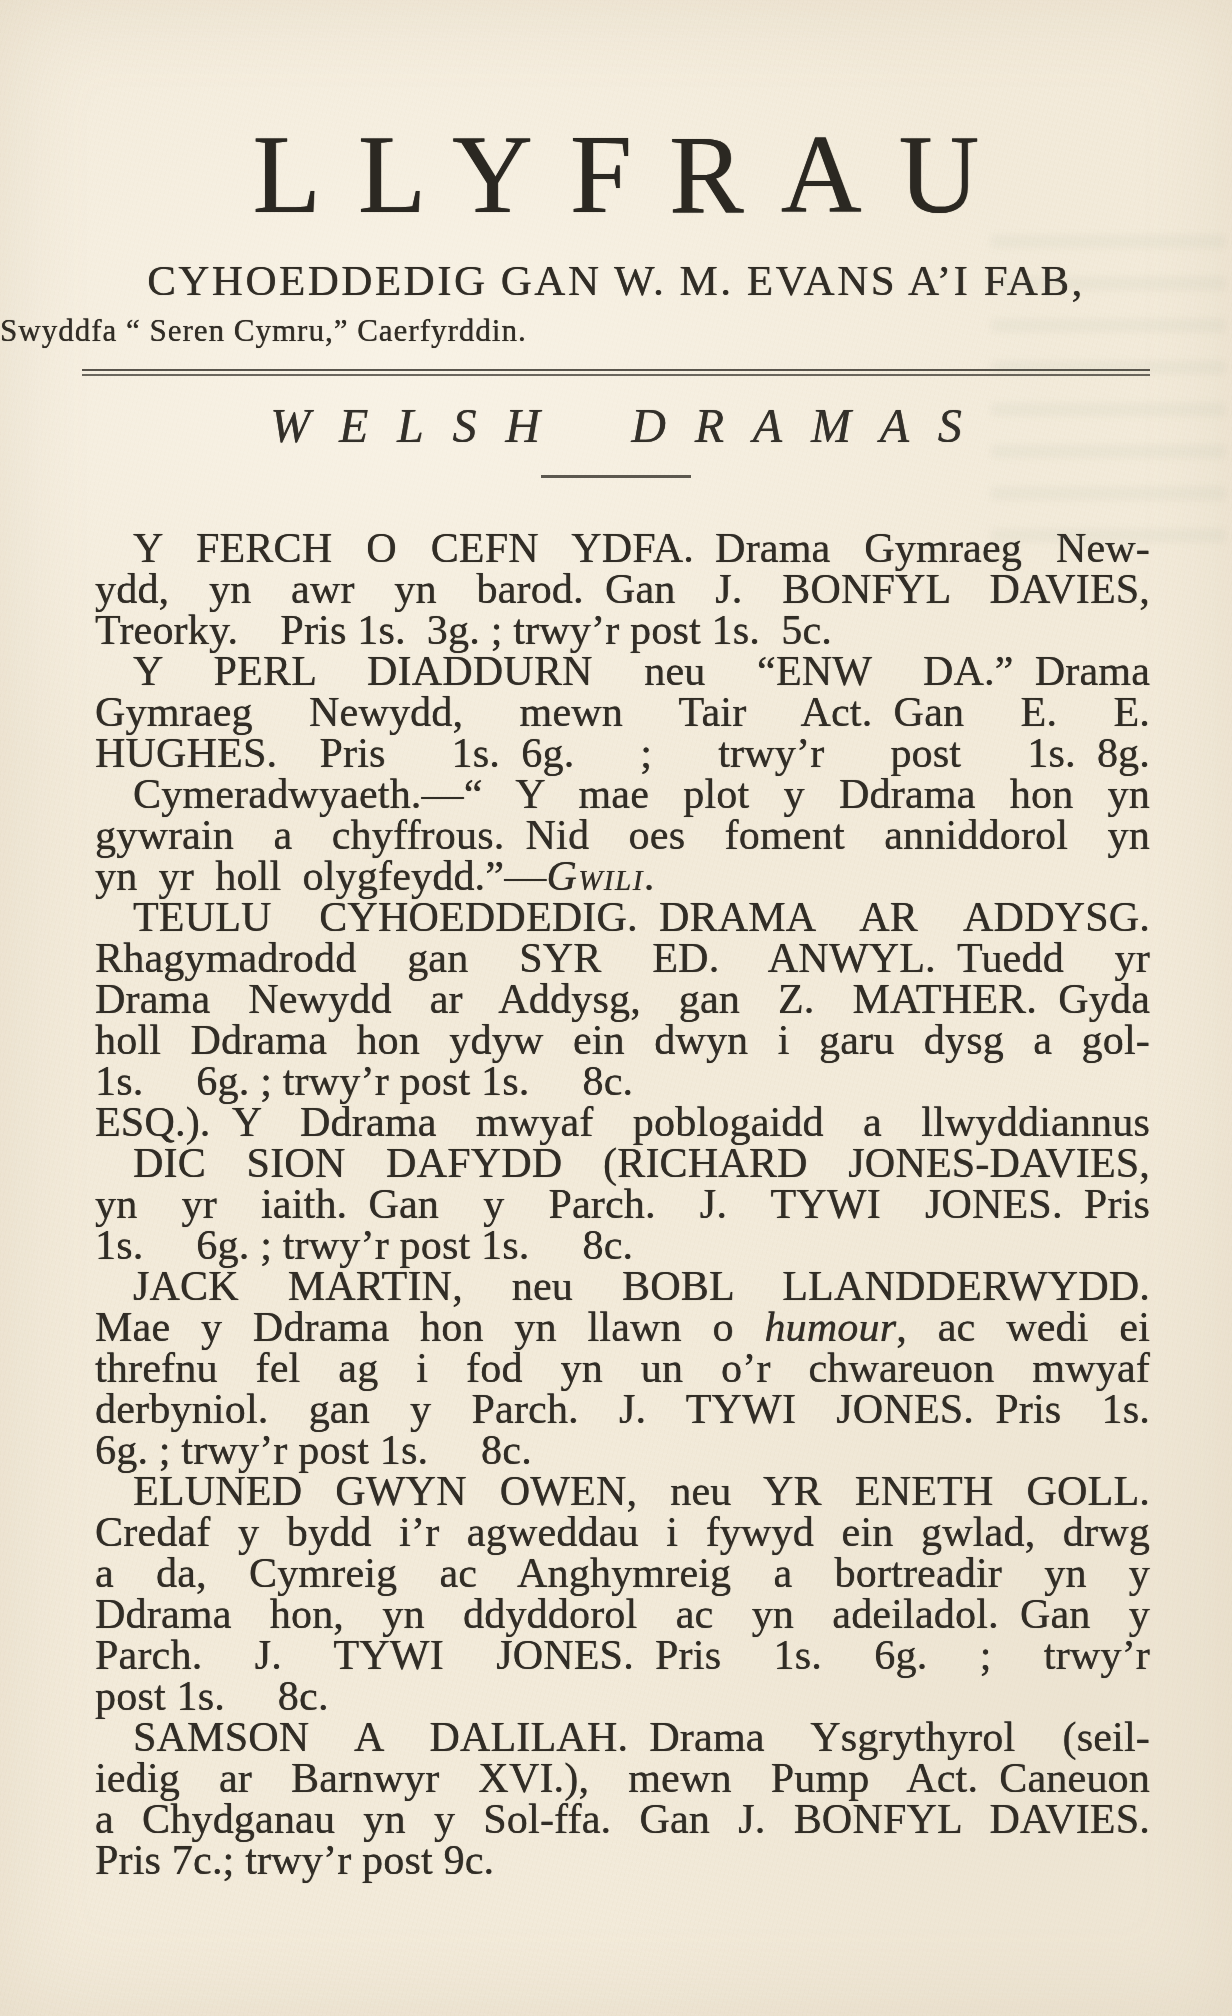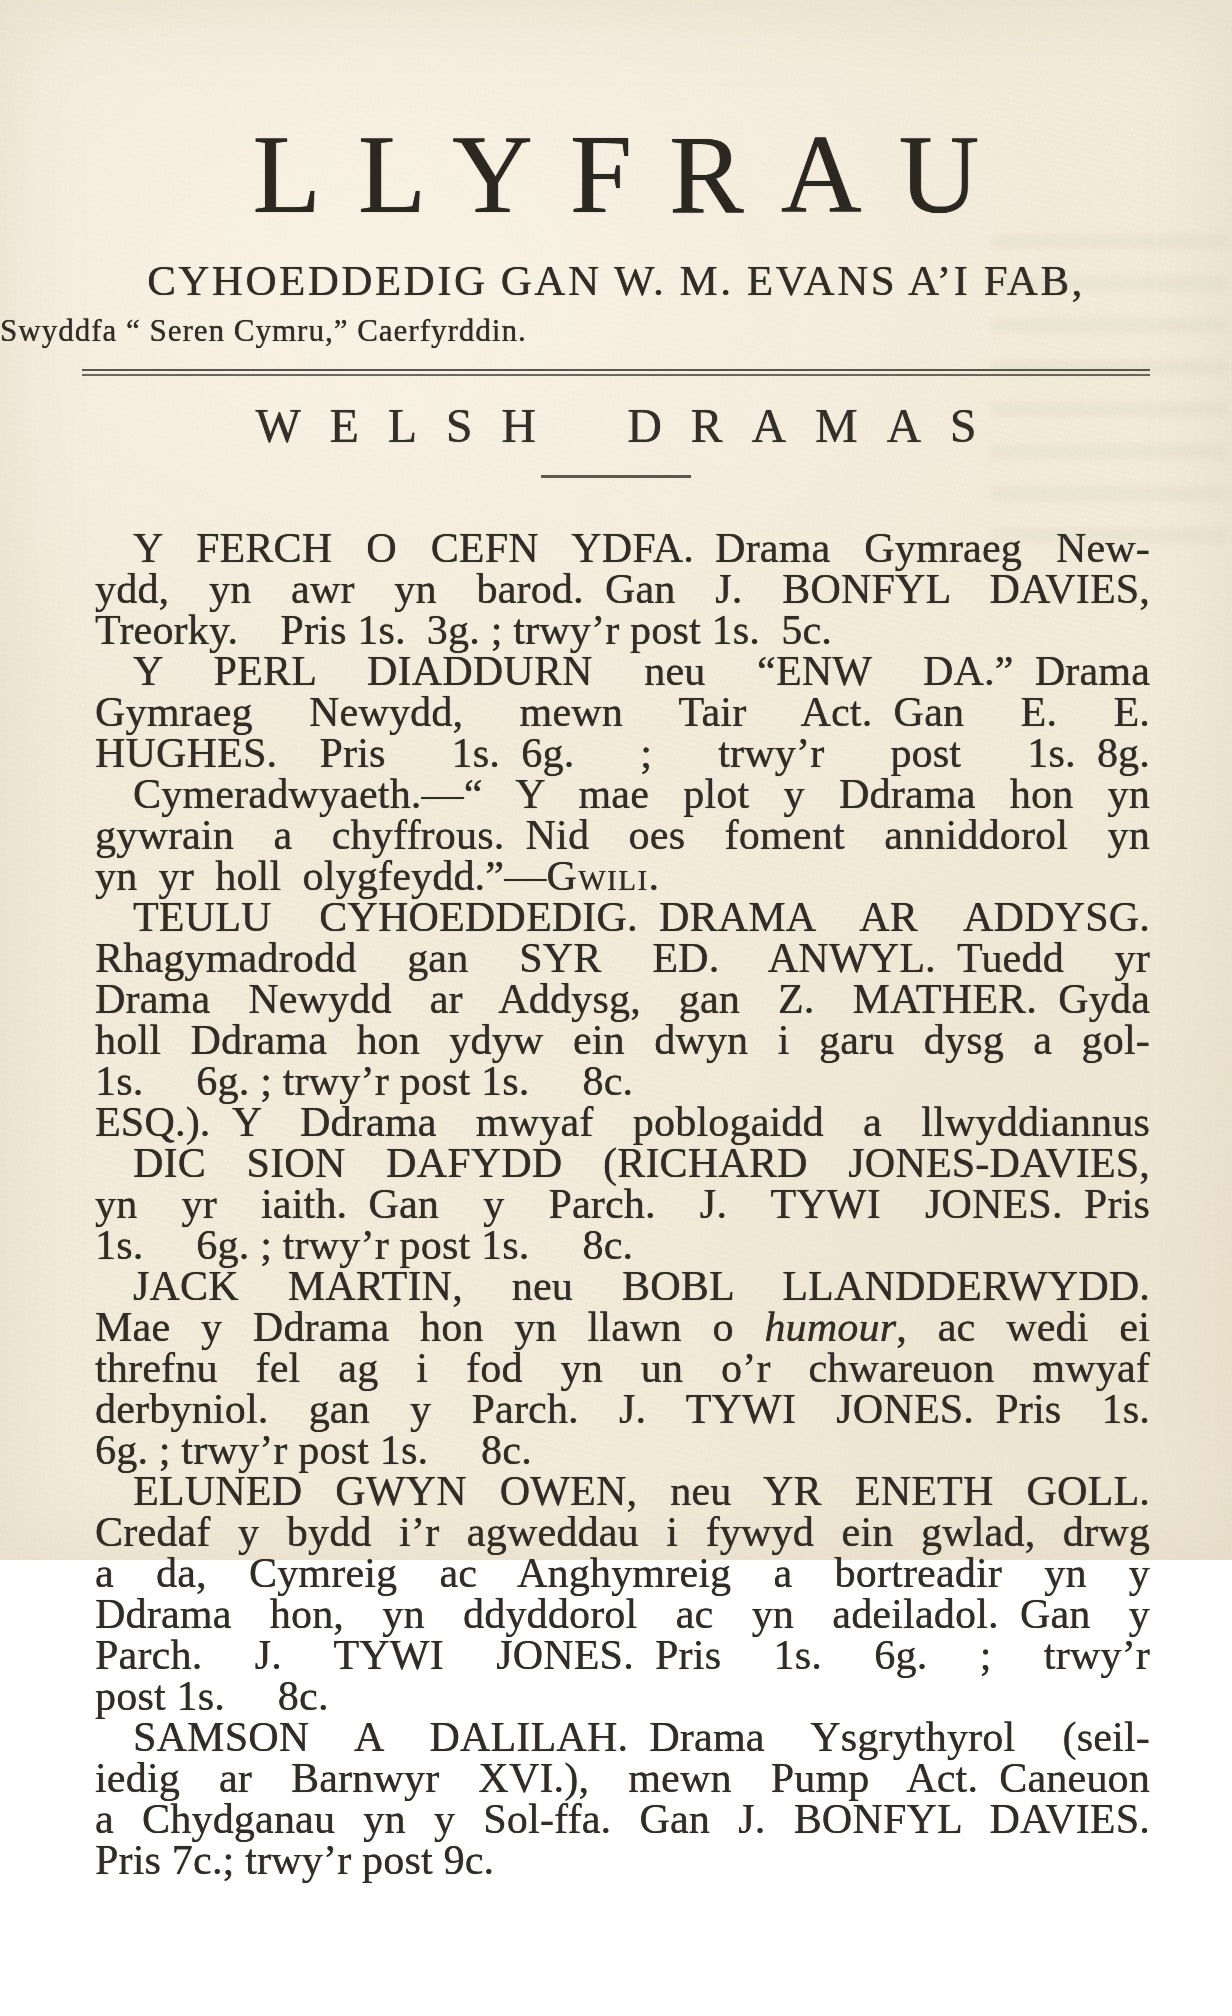--- a/index.html
+++ b/index.html
@@ -1,21 +1,21 @@
 <!DOCTYPE html>
 <html><head>
 <meta charset="utf-8">
 <style>
   html,body { margin:0; padding:0; }
   body {
     width:1232px; height:2016px; overflow:hidden;
     font-family:"Liberation Serif","DejaVu Serif",serif;
   }
   .page {
-    position:relative; width:1232px; height:1560px;
+    position:relative; width:1232px; height:2016px;
     background-color:var(--paper,#f2ead9);
     background-image:
       radial-gradient(1100px 800px at 32% 18%, rgba(253,249,240,0.55), rgba(253,249,240,0) 60%),
       radial-gradient(900px 1200px at 88% 85%, rgba(229,219,199,0.45), rgba(229,219,199,0) 55%),
       repeating-linear-gradient(105deg, rgba(188,170,138,0.04) 0 1px, transparent 1px 4px),
       repeating-linear-gradient(15deg, rgba(255,255,255,0.05) 0 2px, transparent 2px 6px);
     box-shadow: inset 0 0 90px rgba(176,156,120,0.18);
     color:var(--ink,#312d26);
   }
   .ink {
@@ -38,37 +38,38 @@
   .double-rule {
     margin:20px auto 0; width:1068px; height:3px;
     border-top:2.5px solid rgba(54,50,43,0.82);
     border-bottom:2px solid rgba(54,50,43,0.72);
   }
   .section-heading {
     margin:24px 0 0; font-weight:normal; text-align:center;
     font-size:48px; line-height:1.1;
     letter-spacing:0.60em; text-indent:0.60em; word-spacing:0.45em;
     color:#33302a;
+    font-style:italic;
   }
   .section-rule {
     margin:22px auto 0; width:150px; height:3.5px;
     background:rgba(54,50,43,0.8);
   }
   .listings {
     margin:50px 82px 0 95px; 
     font-size:42px; line-height:41px; letter-spacing:0.2px;
   }
   .para { margin:0; }
   .line {
     text-align:justify; text-align-last:justify;
     white-space:pre-wrap;
   }
   .line.first { text-indent:38px; }
   .line.last-left { text-align-last:left; }
-  .sc { font-variant:small-caps; letter-spacing:1.5px; }
+  .sc { font-variant:small-caps; letter-spacing:1.5px;font-style:italic; }
   em { font-style:italic; }
   .ghost {
     position:absolute; top:232px; right:6px; width:235px; height:310px;
     background:repeating-linear-gradient(0deg, rgba(118,138,118,0.055) 0 13px, transparent 13px 42px);
     filter:blur(3px); pointer-events:none;
   }
 </style>
 </head>
 <body style="--paper: #f2ead9; --ink: #312d26;">
 

